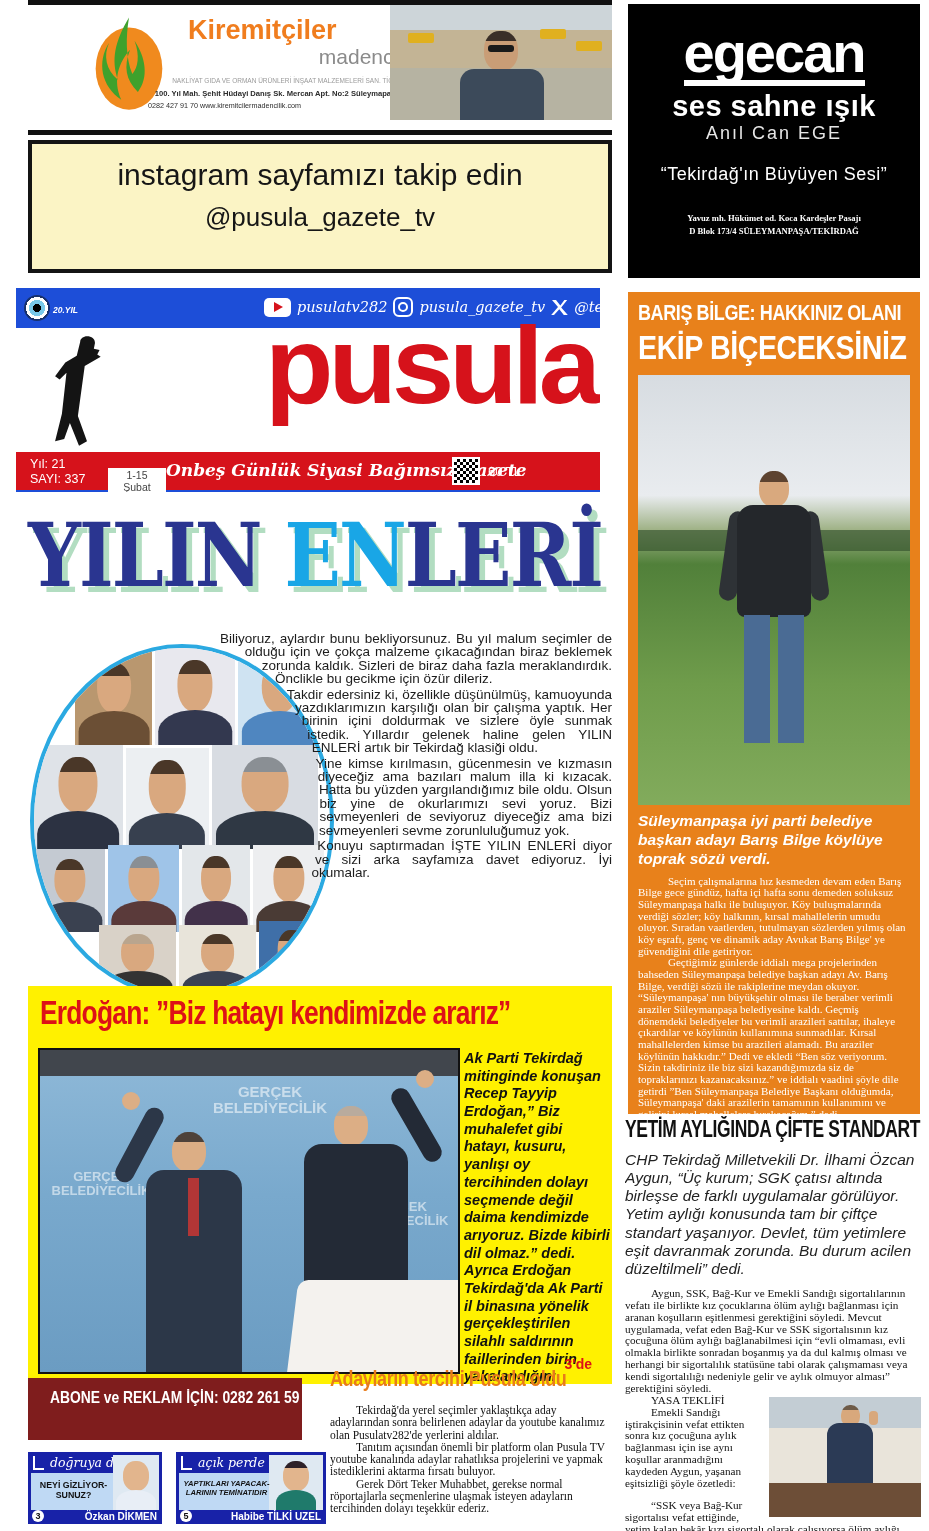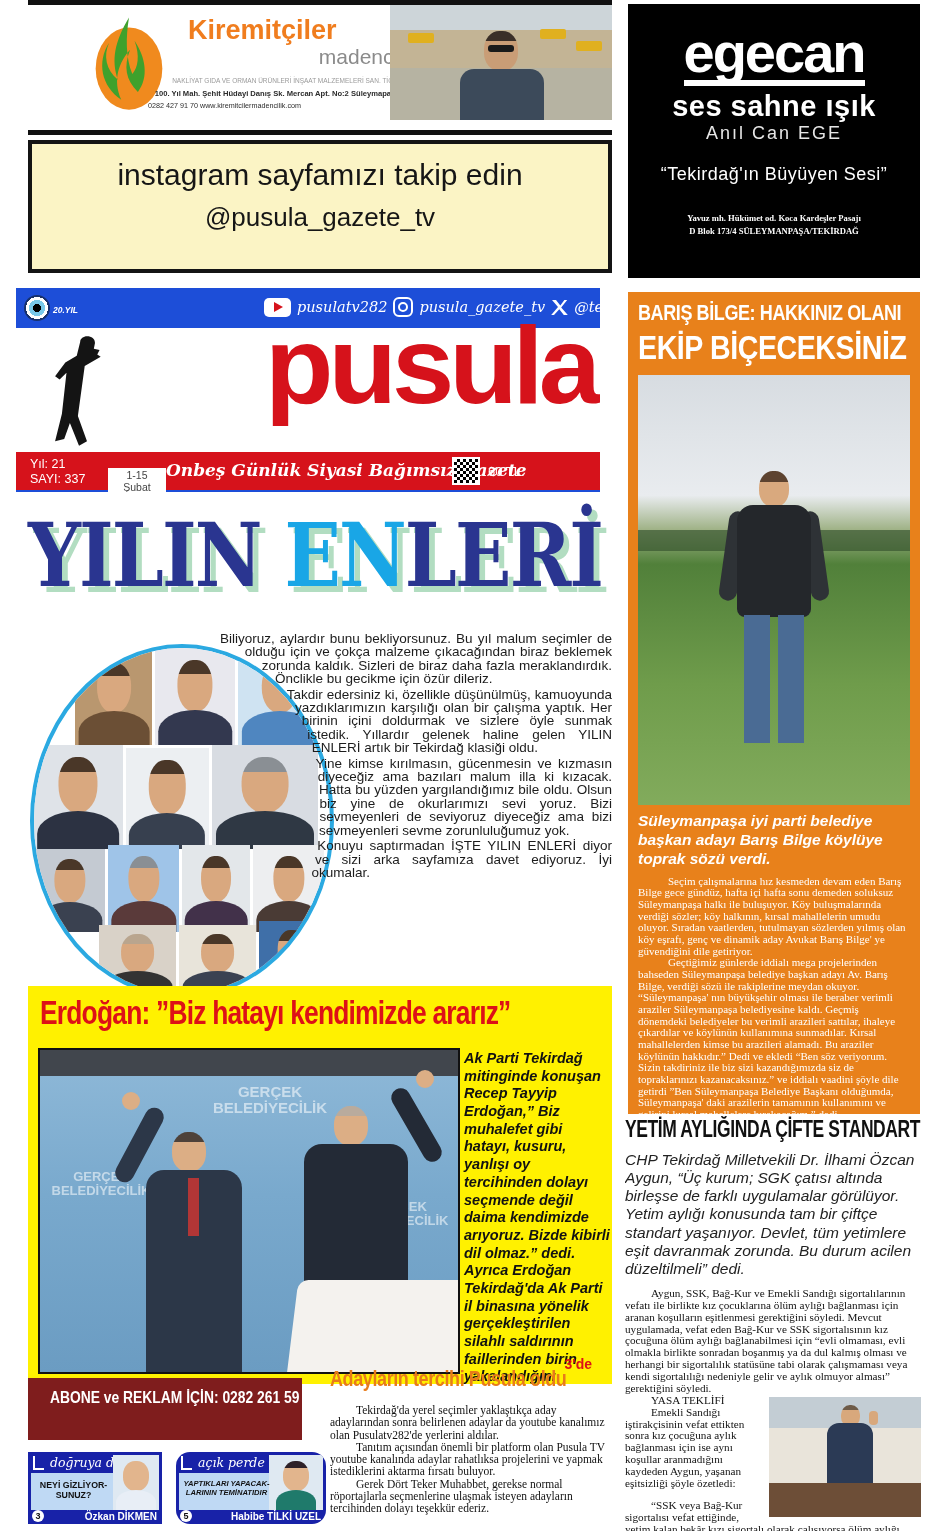--- a/index.html
+++ b/index.html
@@ -108,21 +108,21 @@
   .parl{float:right;width:152px;height:120px;margin:2px 0 4px 8px;background:linear-gradient(180deg,#c3cdd4 0 26%,#e9e4da 26% 72%,#6d4e37 72% 100%);position:relative;overflow:hidden;}
   .parl-man{position:absolute;left:58px;top:26px;width:46px;height:60px;background:#2b3a55;border-radius:12px 12px 0 0;}
   .parl-head{position:absolute;left:72px;top:8px;width:19px;height:22px;background:linear-gradient(180deg,#6e5b48 0 24%,#d8a87c 24%);border-radius:46%;}
   .parl-hand{position:absolute;left:100px;top:14px;width:9px;height:14px;background:#d8a87c;border-radius:4px;}
 
   
   .abone{left:28px;top:1378px;width:274px;height:62px;background:#7f1d1d;color:#fff;}
   .abone span{display:block;margin-top:10px;text-align:center;font-size:16.5px;font-weight:bold;white-space:nowrap;transform:scaleX(.84);}
   .colbox{top:1452px;height:72px;background:#1822A8;color:#fff;overflow:hidden;}
   .cb1{left:28px;width:134px;}
-  .cb2{left:176px;width:150px;border-radius:14px;}
+  .cb2{left:176px;width:150px;}
   .cb-mark{position:absolute;left:5px;top:4px;width:9px;height:12px;border-left:2px solid #fff;border-bottom:2px solid #fff;}
   .cb-script{position:absolute;left:22px;top:3px;font-size:12.5px;font-style:italic;font-family:"DejaVu Serif",serif;}
   .cb-panel{position:absolute;left:3px;top:21px;right:3px;height:37px;background:#BFD9F4;}
   .cb-title{position:absolute;left:4px;top:28px;width:62%;font-size:8.8px;font-weight:bold;color:#111;text-align:center;line-height:1.15;}
   .cb2 .cb-title{font-style:italic;font-size:7.6px;}
   .cb-photo{position:absolute;right:3px;top:3px;width:46px;height:55px;background:#dfe9f2;overflow:hidden;}
   .cp-head{position:absolute;left:50%;top:6px;width:26px;height:30px;transform:translateX(-50%);border-radius:46%;background:linear-gradient(180deg,var(--hair,#cfae8e) 0 22%,#e2b58d 22%);}
   .cp-body{position:absolute;left:50%;bottom:-4px;width:40px;height:24px;transform:translateX(-50%);border-radius:50% 50% 0 0;background:var(--suit,#eef);}
   .cb-num{position:absolute;left:4px;bottom:2px;width:12px;height:12px;border-radius:50%;background:#fff;color:#111;font-size:9px;font-weight:bold;text-align:center;line-height:12px;}
   .cb-name{position:absolute;right:5px;bottom:2px;font-size:10px;font-weight:bold;}

